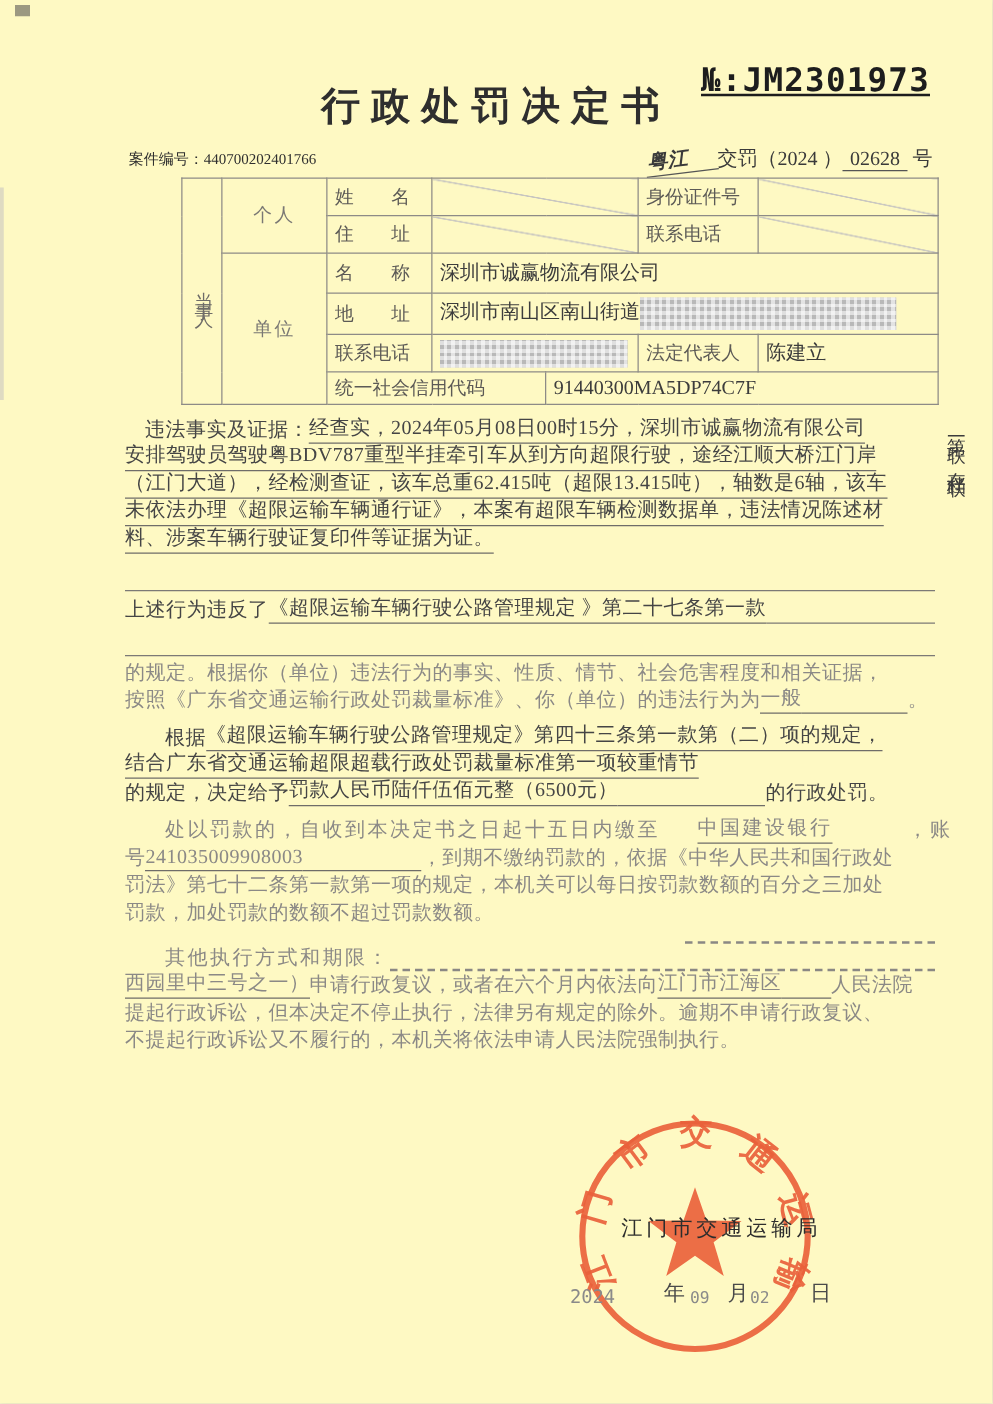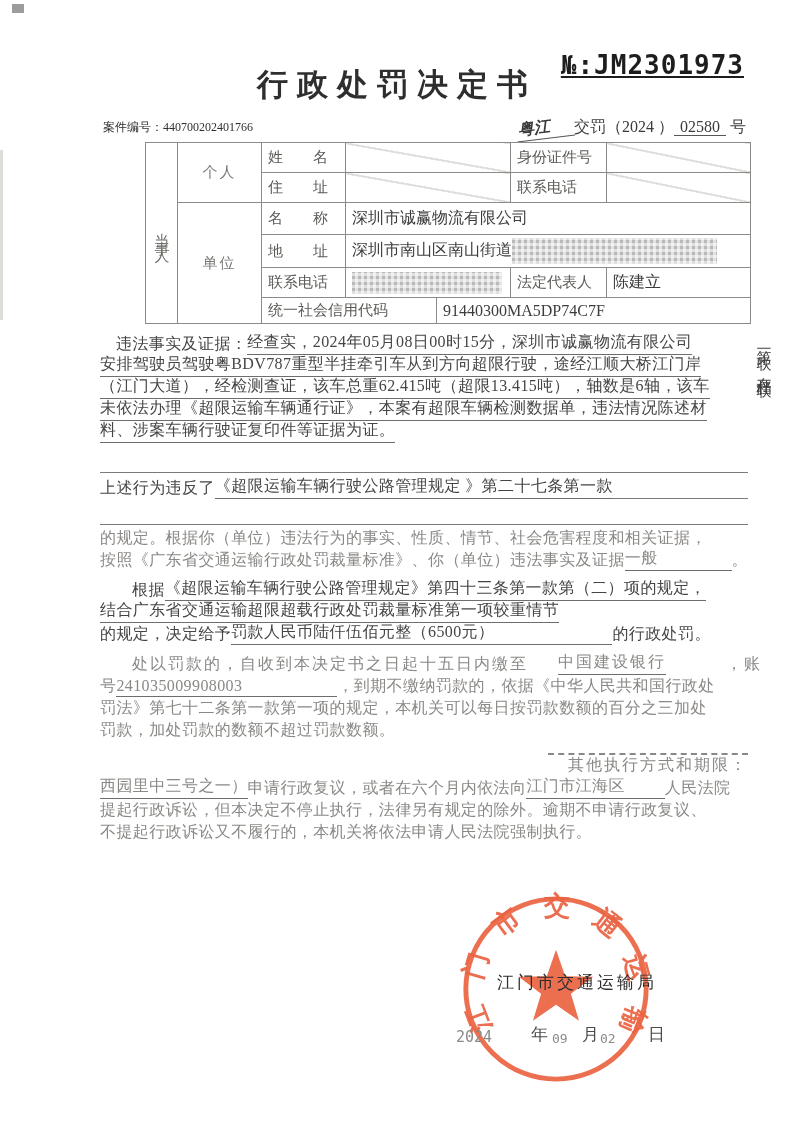--- a/index.html
+++ b/index.html
@@ -1,17 +1,17 @@
 <!DOCTYPE html>
 <html><head>
 <meta charset="utf-8">
 <style>
   html,body{margin:0;padding:0;}
   body{background:#e9e7e2;font-family:"Liberation Serif","DejaVu Serif",serif;}
-  #page{position:relative;width:794px;height:1123px;background:#ffffff;overflow:hidden;
+  #page{position:relative;width:794px;height:1123px;background:#fef9c3;overflow:hidden;
         box-shadow:0 0 6px rgba(0,0,0,.25);color:#3f3f3f;}
   
   .smudge{position:absolute;background:#4a4a4a;opacity:.55;}
   .streak{position:absolute;background:#c9c7c2;opacity:.6;}
 
   
   .title{position:absolute;top:64px;left:0;width:100%;text-align:center;
          font-size:31px;font-weight:600;letter-spacing:9px;color:#2e2e2e;}
   .doc-no{position:absolute;top:50px;right:50px;font-family:"DejaVu Sans Mono",monospace;
           font-size:26px;font-weight:700;color:#1d1d1d;letter-spacing:1px;text-decoration:underline;}
@@ -64,21 +64,21 @@
 <div id="page">
 
   <div class="smudge" style="left:12px;top:4px;width:12px;height:9px;"></div>
   <div class="streak" style="left:0;top:150px;width:3px;height:170px;"></div>
 
   <div class="title">行政处罚决定书</div>
   <div class="doc-no">№:JM2301973</div>
 
   <div class="case-line"><span>案件编号：</span><span>440700202401766</span></div>
 
-  <div class="ref-line"><span class="ref-hand">粤江</span><span>交罚（2024 ）</span><span class="ref-u">02580</span><span> 号</span></div>
+  <div class="ref-line"><span class="ref-hand">粤江</span><span>交罚（2024 ）</span><span class="ref-u">02628</span><span> 号</span></div>
 
   <table class="party">
     <colgroup>
       <col style="width:28px">
         <col style="width:84px">
         <col style="width:84px">
       <col style="width:91px">
         <col style="width:74px">
         <col style="width:96px">
         <col style="width:144px">
@@ -123,30 +123,30 @@
   <div id="body-text">
       <div class="bline" style="padding-left: 1em;"><span>违法事实及证据：</span><span class="seg-u">经查实，2024年05月08日00时15分，深圳市诚赢物流有限公司</span></div>
       <div class="bline"><span class="seg-u">安排驾驶员驾驶粤BDV787重型半挂牵引车从到方向超限行驶，途经江顺大桥江门岸</span></div>
       <div class="bline"><span class="seg-u">（江门大道），经检测查证，该车总重62.415吨（超限13.415吨），轴数是6轴，该车</span></div>
       <div class="bline"><span class="seg-u">未依法办理《超限运输车辆通行证》，本案有超限车辆检测数据单，违法情况陈述材</span></div>
       <div class="bline"><span class="seg-u">料、涉案车辆行驶证复印件等证据为证。</span></div>
       <div class="bline" style="margin-top: 14px; height: 16px;"><span class="seg-fill"></span></div>
       <div class="bline" style="margin-top: 4px;"><span>上述行为违反了</span><span class="seg-u">《超限运输车辆行驶公路管理规定 》第二十七条第一款</span><span class="seg-fill"></span></div>
       <div class="bline" style="margin-top: 14px; height: 12px;"><span class="seg-fill"></span></div>
       <div class="bline fade" style="margin-top: 2px; align-items: center;"><span>的规定。根据你（单位）违法行为的事实、性质、情节、社会危害程度和相关证据，</span></div>
-      <div class="bline fade"><span>按照《广东省交通运输行政处罚裁量标准》、你（单位）违法事实及证据</span><span class="seg-u">一般</span><span class="seg-blank" style="width: 85px;"></span><span>。</span></div>
+      <div class="bline fade"><span>按照《广东省交通运输行政处罚裁量标准》、你（单位）的违法行为为</span><span class="seg-u">一般</span><span class="seg-blank" style="width: 85px;"></span><span>。</span></div>
       <div class="bline" style="margin-top: 8px; padding-left: 2em;"><span>根据</span><span class="seg-u">《超限运输车辆行驶公路管理规定》第四十三条第一款第（二）项的规定，</span></div>
       <div class="bline"><span class="seg-u">结合广东省交通运输超限超载行政处罚裁量标准第一项较重情节</span></div>
       <div class="bline"><span>的规定，决定给予</span><span class="seg-u">罚款人民币陆仟伍佰元整（6500元）</span><span class="seg-blank" style="width: 118px;"></span><span>的行政处罚。</span></div>
       <div class="bline fade" style="margin-top: 8px; padding-left: 2em; letter-spacing: 2px; gap: 30px;"><span>处以罚款的，自收到本决定书之日起十五日内缴至</span><span class="seg-u">中国建设银行</span><span class="seg-blank" style="width: 70px;"></span><span>，账</span></div>
       <div class="bline fade"><span>号</span><span class="seg-u">241035009908003</span><span class="seg-blank" style="width: 95px;"></span><span>，到期不缴纳罚款的，依据《中华人民共和国行政处</span></div>
       <div class="bline fade"><span>罚法》第七十二条第一款第一项的规定，本机关可以每日按罚款数额的百分之三加处</span></div>
       <div class="bline fade"><span>罚款，加处罚款的数额不超过罚款数额。</span></div>
       <div class="bline fade" style="height: 14px; justify-content: flex-end;"><span class="seg-dash" style="width: 200px;"></span></div>
-      <div class="bline fade" style="padding-left: 2em; letter-spacing: 2px; flex-direction: column;"><span>其他执行方式和期限：</span><span class="seg-dash" style="flex: 1 1 0%;"></span></div>
+      <div class="bline fade" style="padding-left: 2em; letter-spacing: 2px;"><span>其他执行方式和期限：</span><span class="seg-dash" style="flex: 1 1 0%;"></span></div>
       <div class="bline fade"><span class="seg-u">西园里中三号之一）</span><span>申请行政复议，或者在六个月内依法向</span><span class="seg-u">江门市江海区</span><span class="seg-blank" style="width: 40px;"></span><span>人民法院</span></div>
       <div class="bline fade"><span>提起行政诉讼，但本决定不停止执行，法律另有规定的除外。逾期不申请行政复议、</span></div>
       <div class="bline fade"><span>不提起行政诉讼又不履行的，本机关将依法申请人民法院强制执行。</span></div>
     </div>
 
   <div class="side-note">第一联：存档联</div>
 
   <svg id="seal" width="196" height="196" viewBox="0 0 200 200">
     <circle cx="100" cy="100" r="92" fill="none" stroke="#e8512d" stroke-width="5" opacity="0.92"></circle>
     <polygon points="100,60 109.4,87.1 138,87.6 115.2,104.9 123.5,132.4 100,116 76.5,132.4 84.8,104.9 62,87.6 90.6,87.1" fill="#e8512d" opacity="0.92"></polygon>

